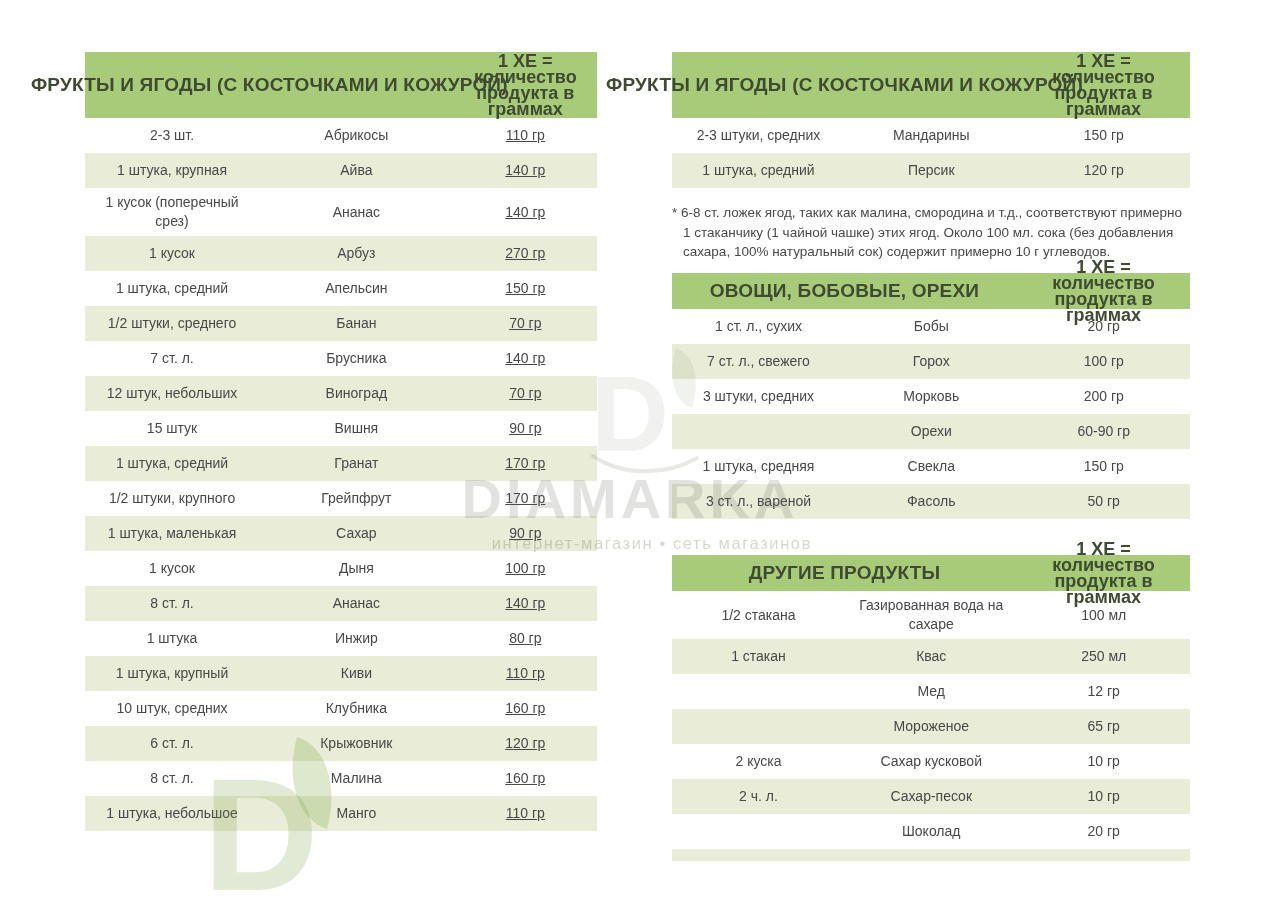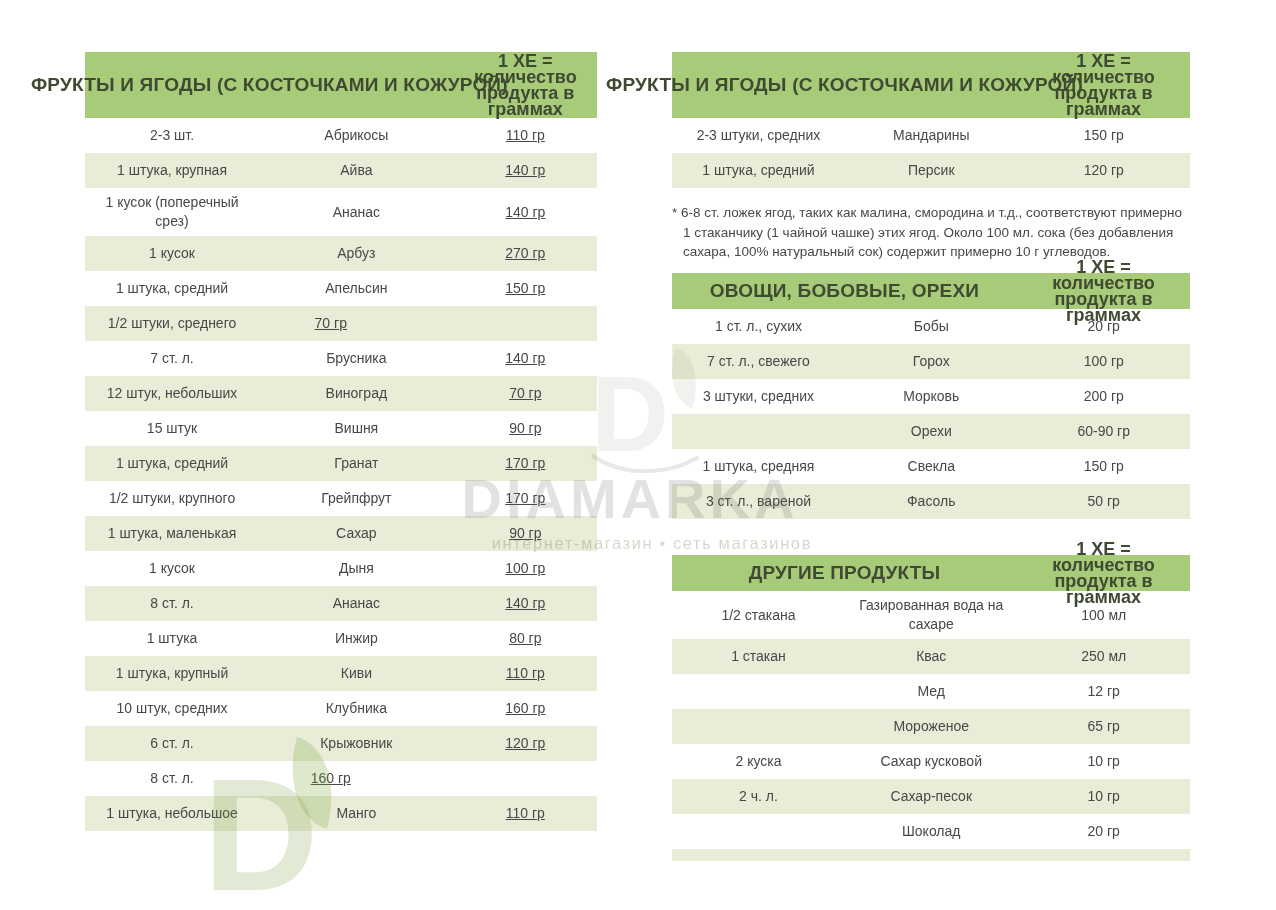--- a/index.html
+++ b/index.html
@@ -103,20 +103,21 @@
           <div class="cell c-name">Арбуз</div>
           <div class="cell c-amt">270 гр</div>
         </div>
         <div class="row">
           <div class="cell c-qty">1 штука, средний</div>
           <div class="cell c-name">Апельсин</div>
           <div class="cell c-amt">150 гр</div>
         </div>
         <div class="row">
           <div class="cell c-qty">1/2 штуки, среднего</div>
+          <div class="cell c-name">Банан</div>
           <div class="cell c-amt">70 гр</div>
         </div>
         <div class="row">
           <div class="cell c-qty">7 ст. л.</div>
           <div class="cell c-name">Брусника</div>
           <div class="cell c-amt">140 гр</div>
         </div>
         <div class="row">
           <div class="cell c-qty">12 штук, небольших</div>
           <div class="cell c-name">Виноград</div>
@@ -167,20 +168,21 @@
           <div class="cell c-name">Клубника</div>
           <div class="cell c-amt">160 гр</div>
         </div>
         <div class="row">
           <div class="cell c-qty">6 ст. л.</div>
           <div class="cell c-name">Крыжовник</div>
           <div class="cell c-amt">120 гр</div>
         </div>
         <div class="row">
           <div class="cell c-qty">8 ст. л.</div>
+          <div class="cell c-name">Малина</div>
           <div class="cell c-amt">160 гр</div>
         </div>
         <div class="row">
           <div class="cell c-qty">1 штука, небольшое</div>
           <div class="cell c-name">Манго</div>
           <div class="cell c-amt">110 гр</div>
         </div>
       </div>
   </div>
 

